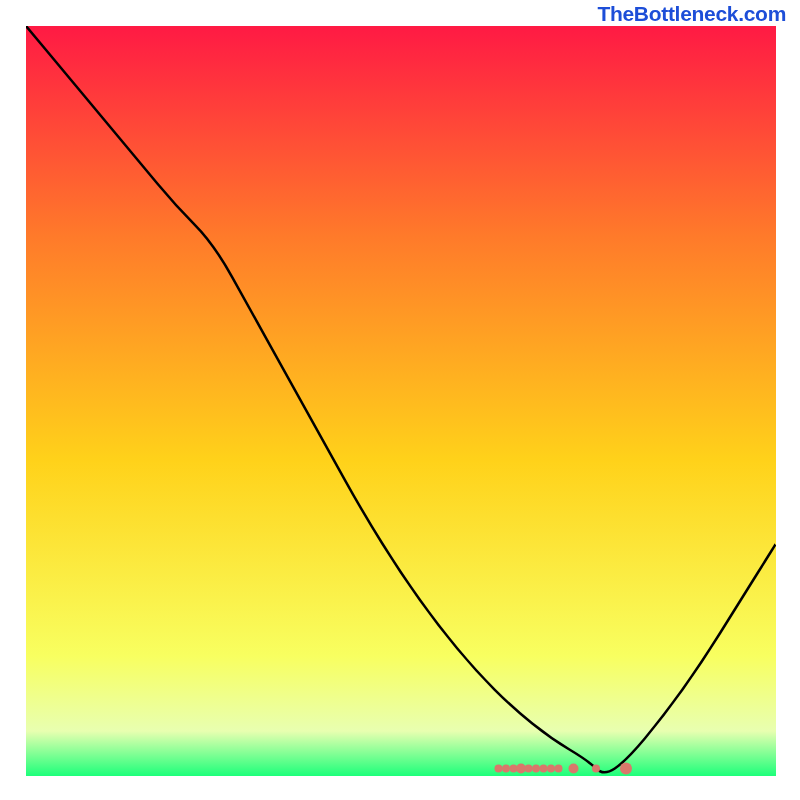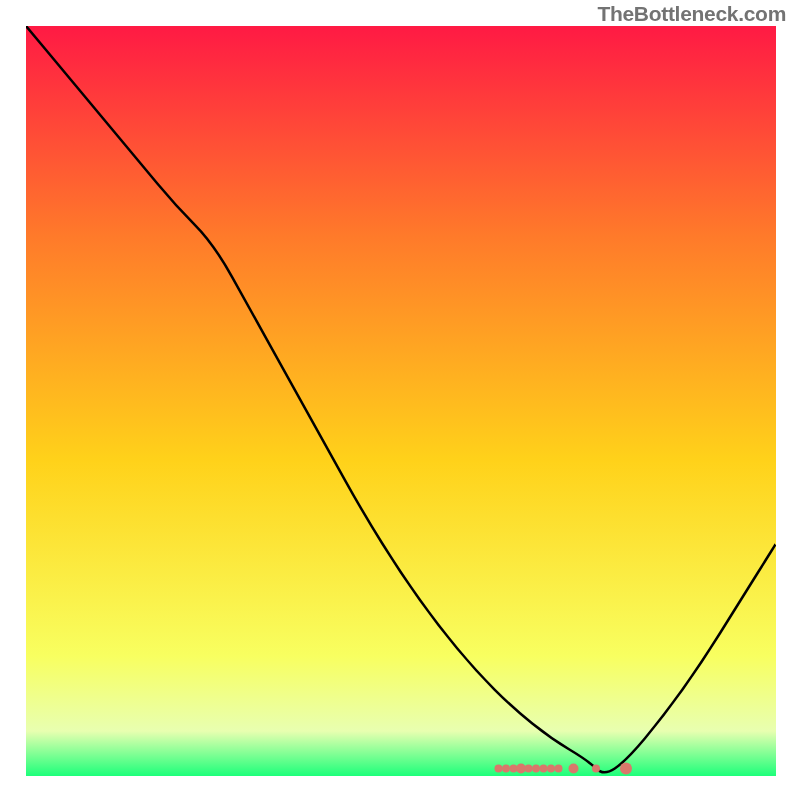--- a/index.html
+++ b/index.html
@@ -10,21 +10,21 @@
     position: relative;
     overflow: hidden;
     font-family: Arial, sans-serif;
   }
   .watermark {
     position: absolute;
     top: 2px;
     right: 14px;
     font-size: 21px;
     font-weight: bold;
-    color: #737373;
+    color: #1d4ed8;
     letter-spacing: -0.3px;
   }
   .plot-area {
     position: absolute;
     left: 25px;
     top: 25px;
     width: 750px;
     height: 750px;
     border: 1px solid rgba(0,0,0,0.0);
   }

